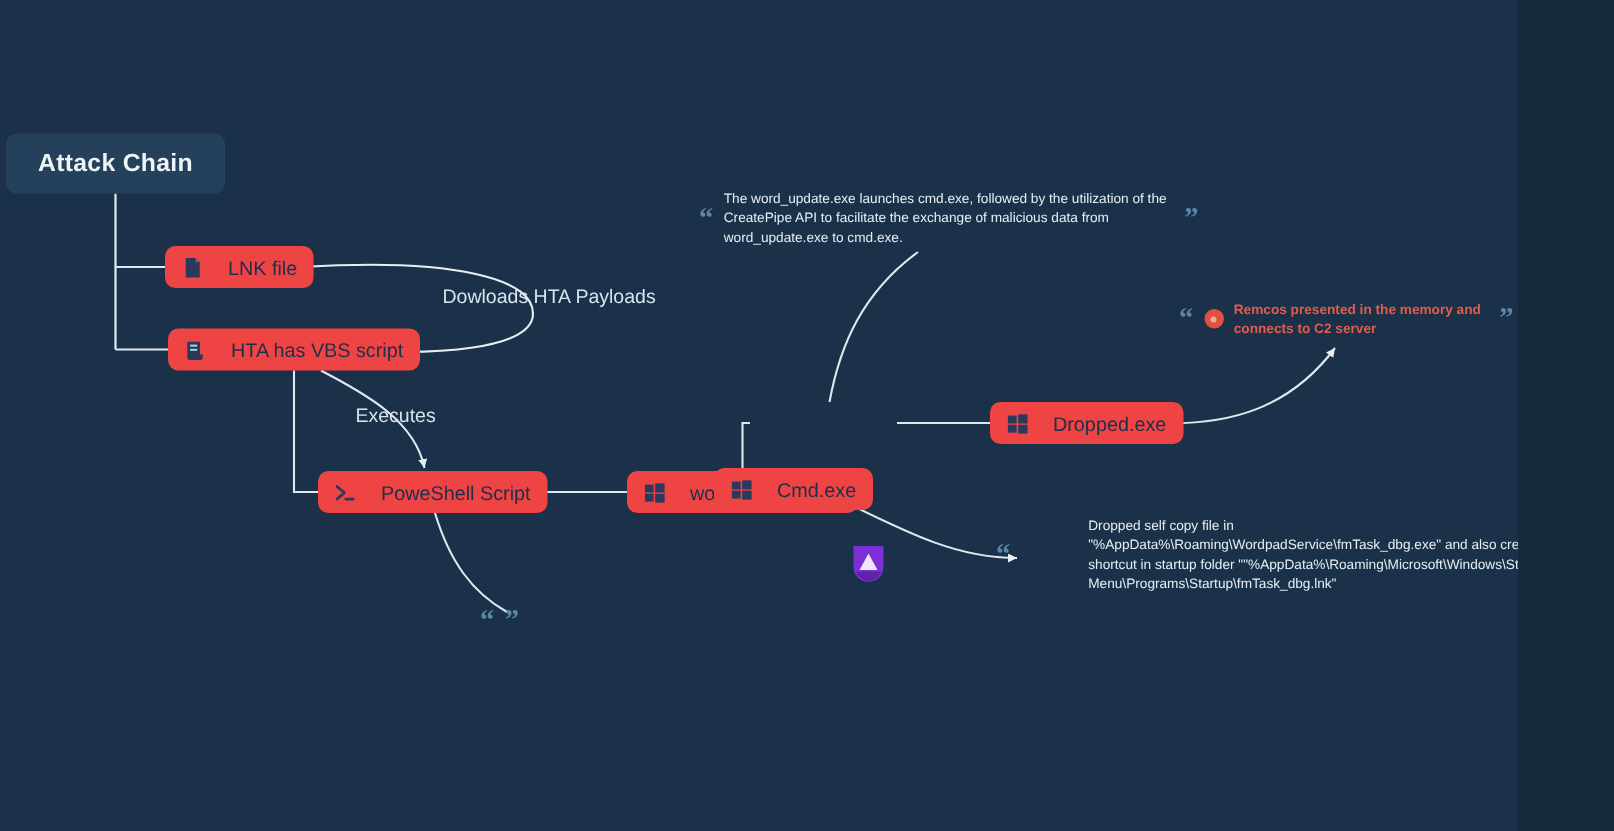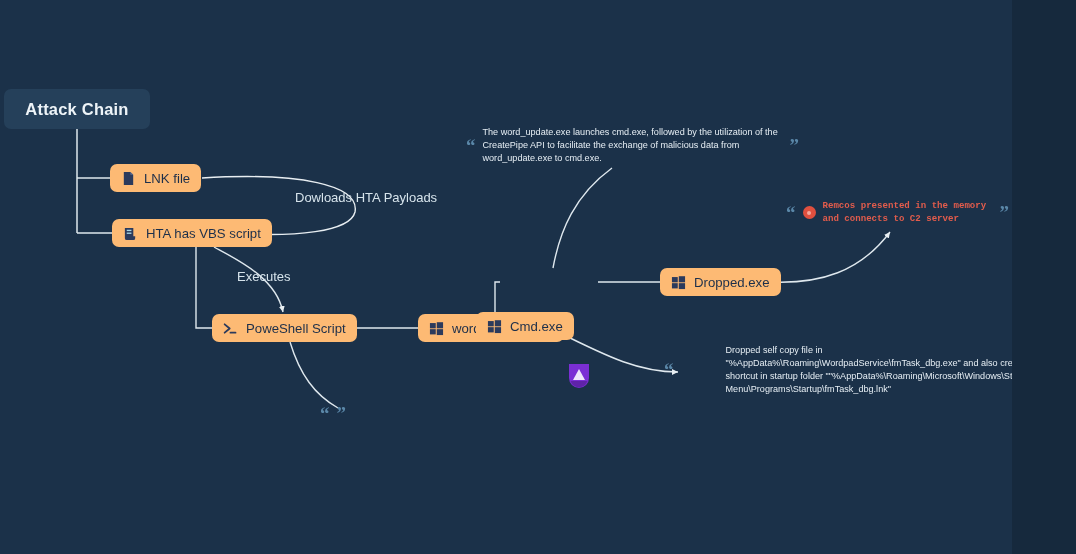--- a/index.html
+++ b/index.html
@@ -40,27 +40,27 @@
     color: #eef4f8;
     font-size: 16.5px;
     font-weight: bold;
     letter-spacing: .2px;
   }
 
   
   .node {
     position: absolute;
     height: 28px;
-    background: #fdba74;
+    background: #ef4444;
     border-radius: 7px;
     display: flex;
     align-items: center;
     padding: 0 11px;
     box-sizing: border-box;
-    gap: 8px;
+    gap: 16px;
   }
   .node .label {
     color: #1d2f4a;
     font-size: 13.2px;
     font-weight: 500;
     white-space: nowrap;
   }
   .node .ico {
     width: 15px;
     height: 15px;
@@ -105,21 +105,21 @@
     color: #e6eef4;
     font-size: 9.1px;
     line-height: 1.42;
   }
   .annot.danger .body { color: #e25c4c; font-weight: bold; }
 
   #annot-cmd      { left: 466px; top: 126px; width: 352px; }
   #annot-cmd .body{ width: 300px; }
 
   #annot-remcos   { left: 786px; top: 200px; width: 256px; }
-  #annot-remcos .body { width: 170px; text-align: left; font-family: Liberation Mono, monospace; }
+  #annot-remcos .body { width: 170px; text-align: left; }
 
   #annot-dropped  { left: 664px; top: 344px; width: 400px; }
   #annot-dropped .body { width: 362px; margin-left: 45px; }
 
   #annot-checking { left: 320px; top: 404px; width: 230px; }
   #annot-checking .body { width: 190px; }
 
   .dot-icon {
     width: 13px; height: 13px;
     border-radius: 50%;

